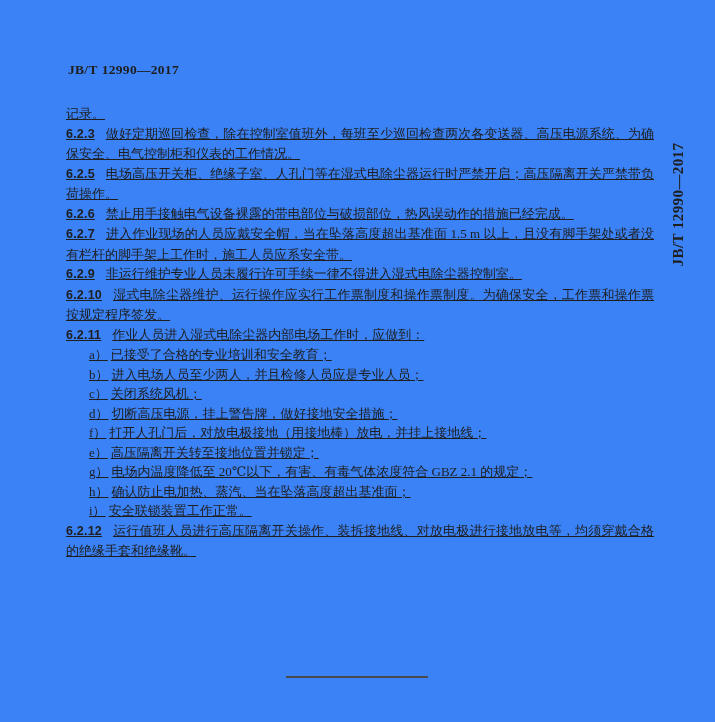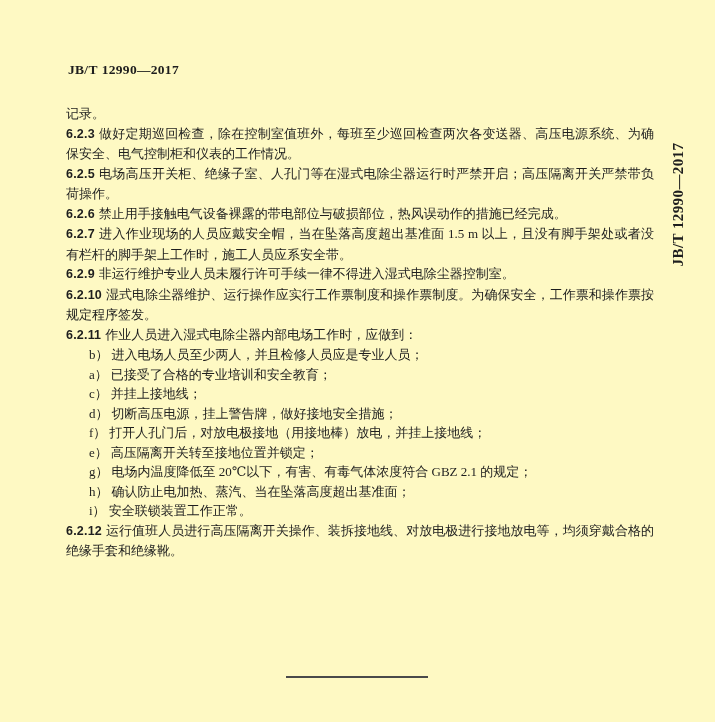--- a/index.html
+++ b/index.html
@@ -1,21 +1,21 @@
 <!DOCTYPE html>
 <html><head>
 <meta charset="utf-8">
 <style>
   * { margin: 0; padding: 0; box-sizing: border-box; }
   html, body { background: #ffffff; }
   .page {
     position: relative;
     width: 715px;
     height: 722px;
-    background: #fef9c3;
+    background: #3b82f6;
     overflow: hidden;
     font-family: "Liberation Serif", "DejaVu Serif", serif;
     color: #1e1e1e;
   }
   .doc-header {
     position: absolute;
     left: 68px;
     top: 62px;
     font-size: 13.5px;
     letter-spacing: 0.3px;
@@ -26,26 +26,26 @@
   .doc-body {
     position: absolute;
     left: 66px;
     top: 104px;
     width: 588px;
     font-size: 13px;
     line-height: 19.5px;
     text-align: justify;
     text-justify: inter-ideograph;
   }
-  .para { margin: 0; }
+  .para { margin: 0; text-decoration: underline; }
   .clause-num {
     font-family: "Liberation Sans", "DejaVu Sans", sans-serif;
     font-weight: 600;
     font-size: 12.5px;
-    margin-right: 4px;
+    margin-right: 11px;
     letter-spacing: 0.2px;
   }
   .item { padding-left: 23px; }
   .item-label { margin-right: 3px; }
   .side-label {
     position: absolute;
     left: 670px;
     top: 287px;
     width: 165px;
     height: 26px;
@@ -88,23 +88,23 @@
 
     <p class="para"><span class="clause-num">6.2.7</span><span>进入作业现场的人员应戴安全帽，当在坠落高度超出基准面 1.5 m 以上，且没有脚手架处或者没有栏杆的脚手架上工作时，施工人员应系安全带。</span></p>
 
 
     <p class="para"><span class="clause-num">6.2.9</span><span>非运行维护专业人员未履行许可手续一律不得进入湿式电除尘器控制室。</span></p>
 
     <p class="para"><span class="clause-num">6.2.10</span><span>湿式电除尘器维护、运行操作应实行工作票制度和操作票制度。为确保安全，工作票和操作票按规定程序签发。</span></p>
 
     <p class="para"><span class="clause-num">6.2.11</span><span>作业人员进入湿式电除尘器内部电场工作时，应做到：</span></p>
 
+    <p class="para item"><span class="item-label">a）</span><span>已接受了合格的专业培训和安全教育；</span></p>
     <p class="para item"><span class="item-label">b）</span><span>进入电场人员至少两人，并且检修人员应是专业人员；</span></p>
-    <p class="para item"><span class="item-label">a）</span><span>已接受了合格的专业培训和安全教育；</span></p>
-    <p class="para item"><span class="item-label">c）</span><span>并挂上接地线；</span></p>
+    <p class="para item"><span class="item-label">c）</span><span>关闭系统风机；</span></p>
     <p class="para item"><span class="item-label">d）</span><span>切断高压电源，挂上警告牌，做好接地安全措施；</span></p>
     <p class="para item"><span class="item-label">f）</span><span>打开人孔门后，对放电极接地（用接地棒）放电，并挂上接地线；</span></p>
     <p class="para item"><span class="item-label">e）</span><span>高压隔离开关转至接地位置并锁定；</span></p>
     <p class="para item"><span class="item-label">g）</span><span>电场内温度降低至 20℃以下，有害、有毒气体浓度符合 GBZ 2.1 的规定；</span></p>
     <p class="para item"><span class="item-label">h）</span><span>确认防止电加热、蒸汽、当在坠落高度超出基准面；</span></p>
     <p class="para item"><span class="item-label">i）</span><span>安全联锁装置工作正常。</span></p>
 
     <p class="para"><span class="clause-num">6.2.12</span><span>运行值班人员进行高压隔离开关操作、装拆接地线、对放电极进行接地放电等，均须穿戴合格的绝缘手套和绝缘靴。</span></p>
   </div>
 

